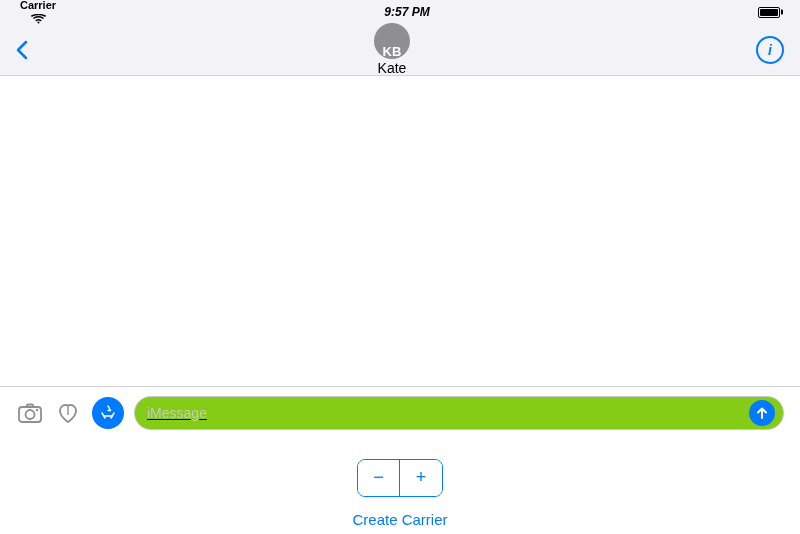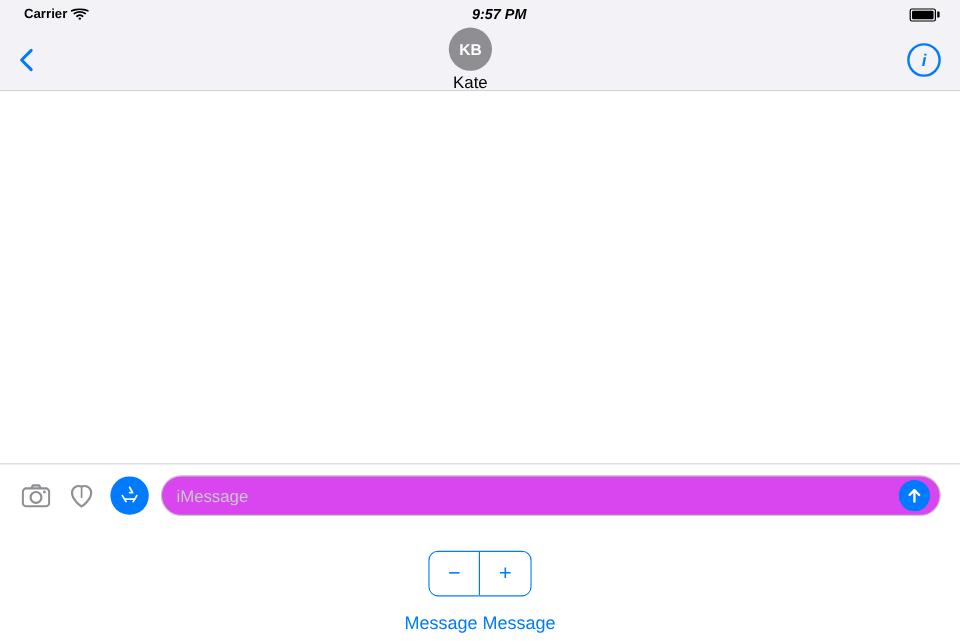--- a/index.html
+++ b/index.html
@@ -21,20 +21,21 @@
       height: 24px;
       background: #f2f2f7;
     }
     .status-carrier {
       font-size: 11px;
       font-weight: 600;
       color: #000;
       display: flex;
       align-items: center;
       gap: 3px;
+      flex-direction: column;
     }
     .status-time {
       font-size: 12px;
       font-weight: 600;
       color: #000;
       font-style: italic;
     }
     .status-battery {
       display: flex;
       align-items: center;
@@ -90,21 +91,21 @@
       display: flex;
       flex-direction: column;
       align-items: center;
     }
     .avatar {
       width: 36px;
       height: 36px;
       border-radius: 50%;
       background: #8e8e93;
       display: flex;
-      align-items: center;
+      align-items: flex-end;
       justify-content: center;
       color: #fff;
       font-size: 13px;
       font-weight: 600;
     }
     .contact-name {
       font-size: 14px;
       color: #000;
       margin-top: 1px;
     }
@@ -160,25 +161,26 @@
       justify-content: center;
       cursor: pointer;
       color: #fff;
       font-size: 15px;
       font-weight: 700;
     }
     .message-input-wrapper {
       flex: 1;
       display: flex;
       align-items: center;
-      background: #d946ef;
+      background: #84cc16;
       border: 1px solid #c7c7cc;
       border-radius: 18px;
       padding: 6px 8px 6px 12px;
       height: 34px;
+      text-decoration: underline;
     }
     .message-input {
       flex: 1;
       border: none;
       outline: none;
       font-size: 14px;
       color: #3c3c43;
       background: transparent;
     }
     .message-input::placeholder {
@@ -309,14 +311,14 @@
 
 <div class="action-area">
   <div class="action-buttons">
     <div class="action-btn">
       <span>−</span>
     </div>
     <div class="action-btn">
       <span>+</span>
     </div>
   </div>
-  <div class="create-message-label">Message Message</div>
+  <div class="create-message-label">Create Carrier</div>
 </div>
 
 </body></html>

